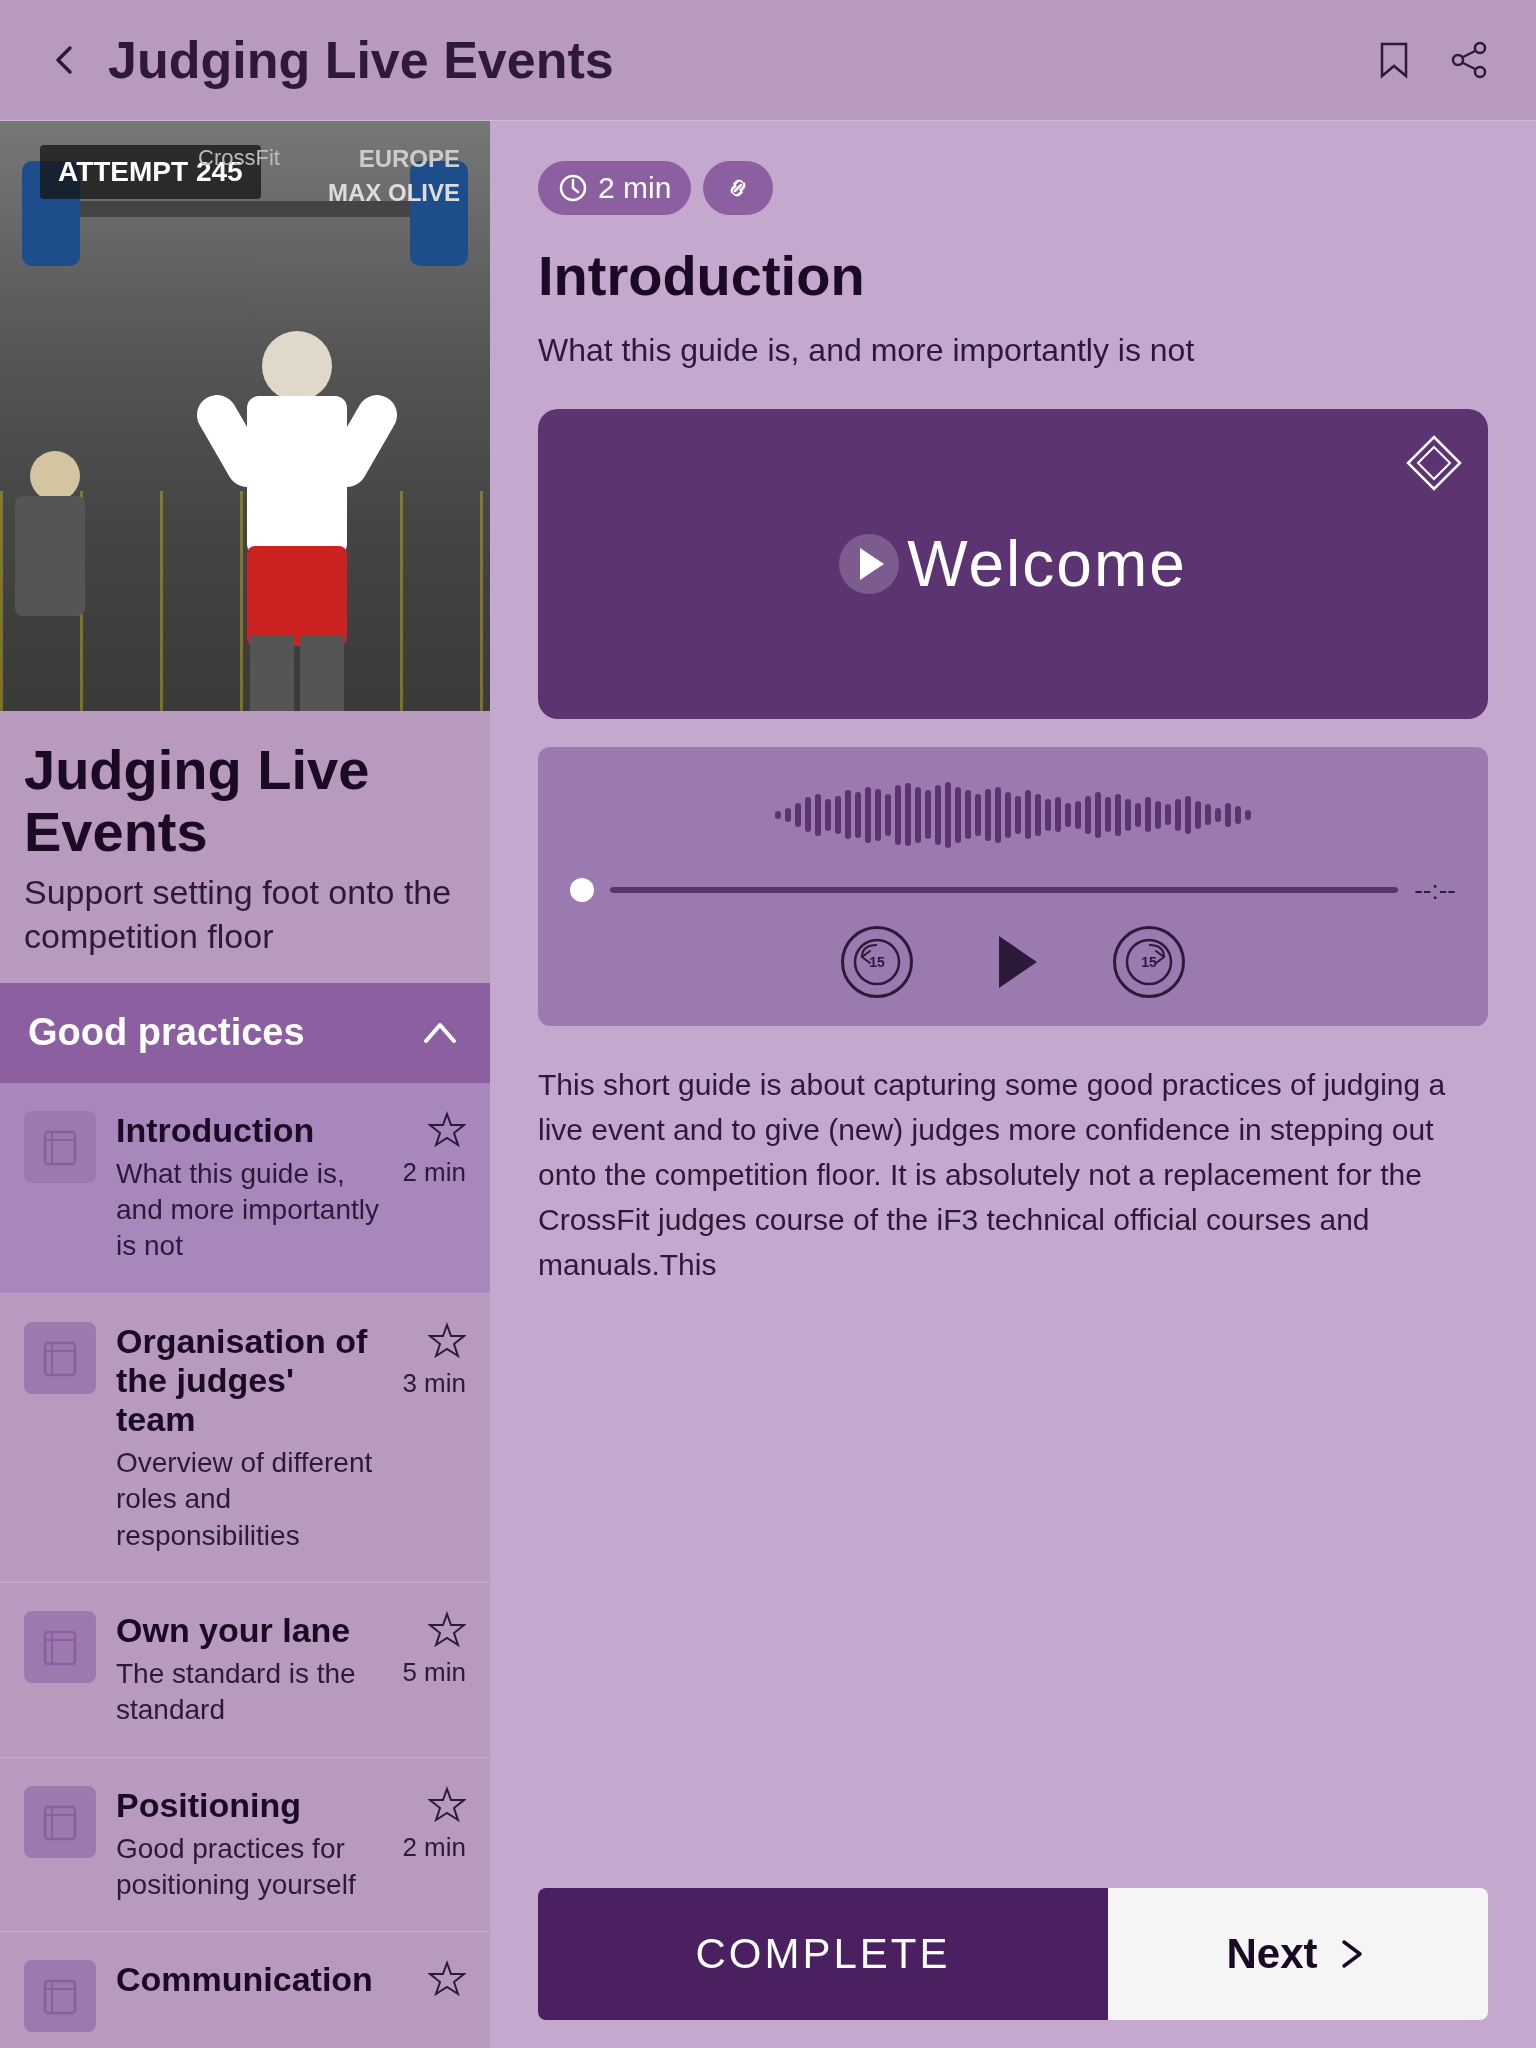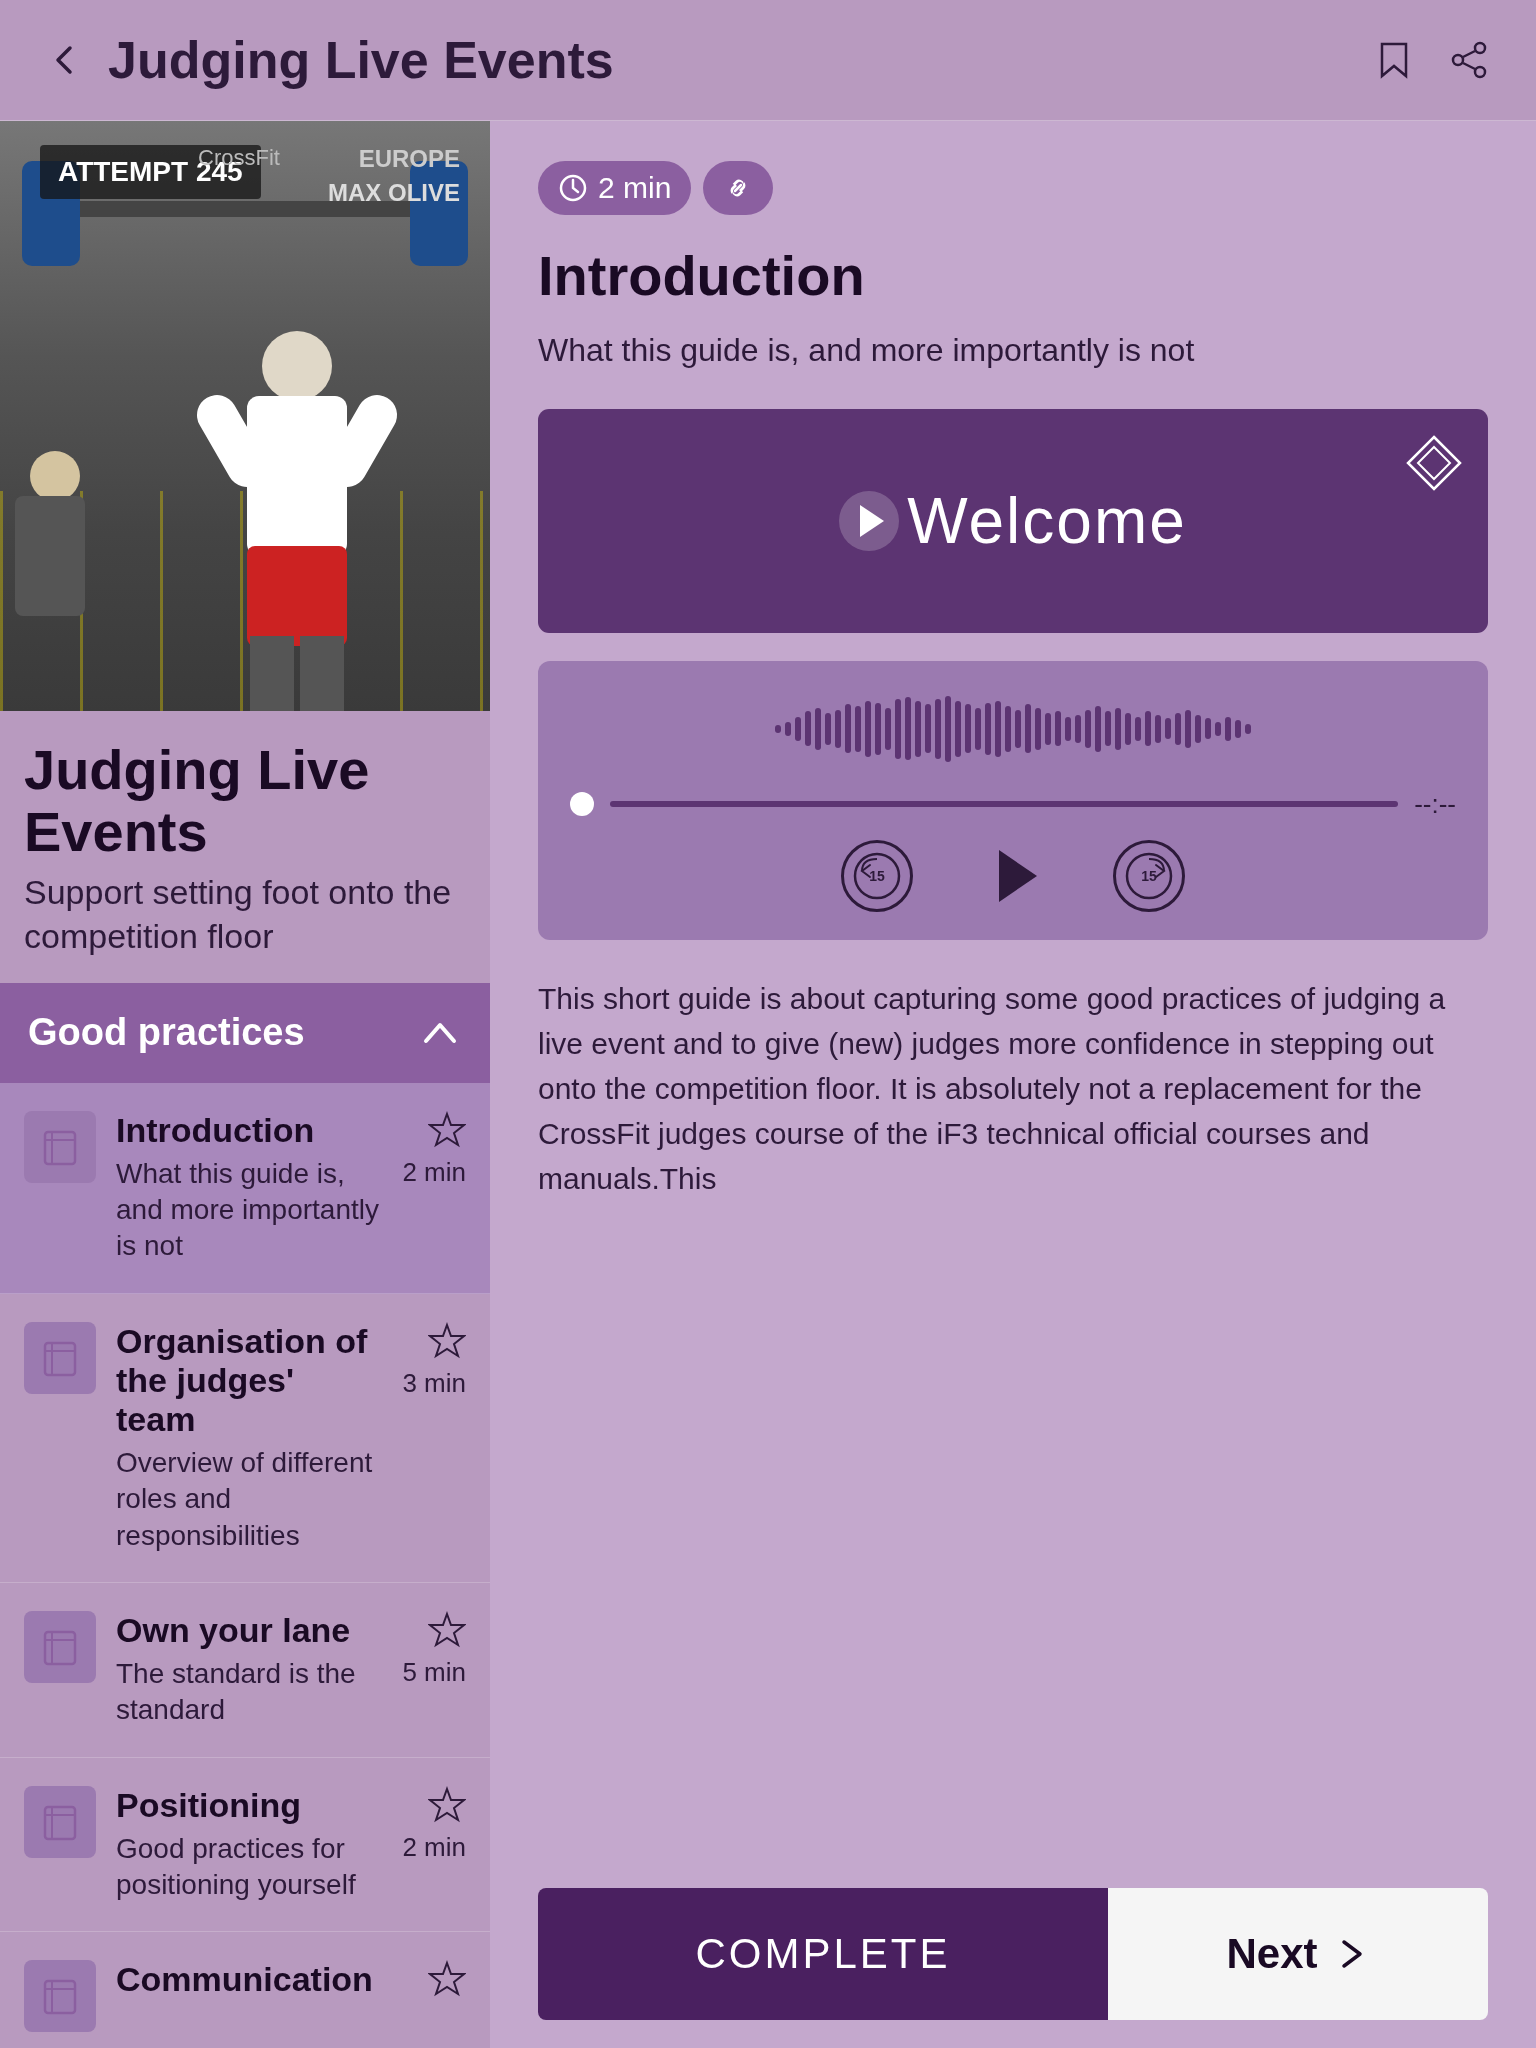--- a/index.html
+++ b/index.html
@@ -207,22 +207,22 @@
     .content-desc {
       font-size: 32px;
       color: #2d1a3a;
       margin-bottom: 36px;
       line-height: 1.4;
     }
 
     
     .video-container {
       background-color: #5c3472;
-      border-radius: 11px;
-      height: 224px;
+      border-radius: 20px;
+      height: 310px;
       display: flex;
       align-items: center;
       justify-content: center;
       position: relative;
       margin-bottom: 28px;
       overflow: hidden;
     }
     .video-logo {
       position: absolute;
       top: 24px;

